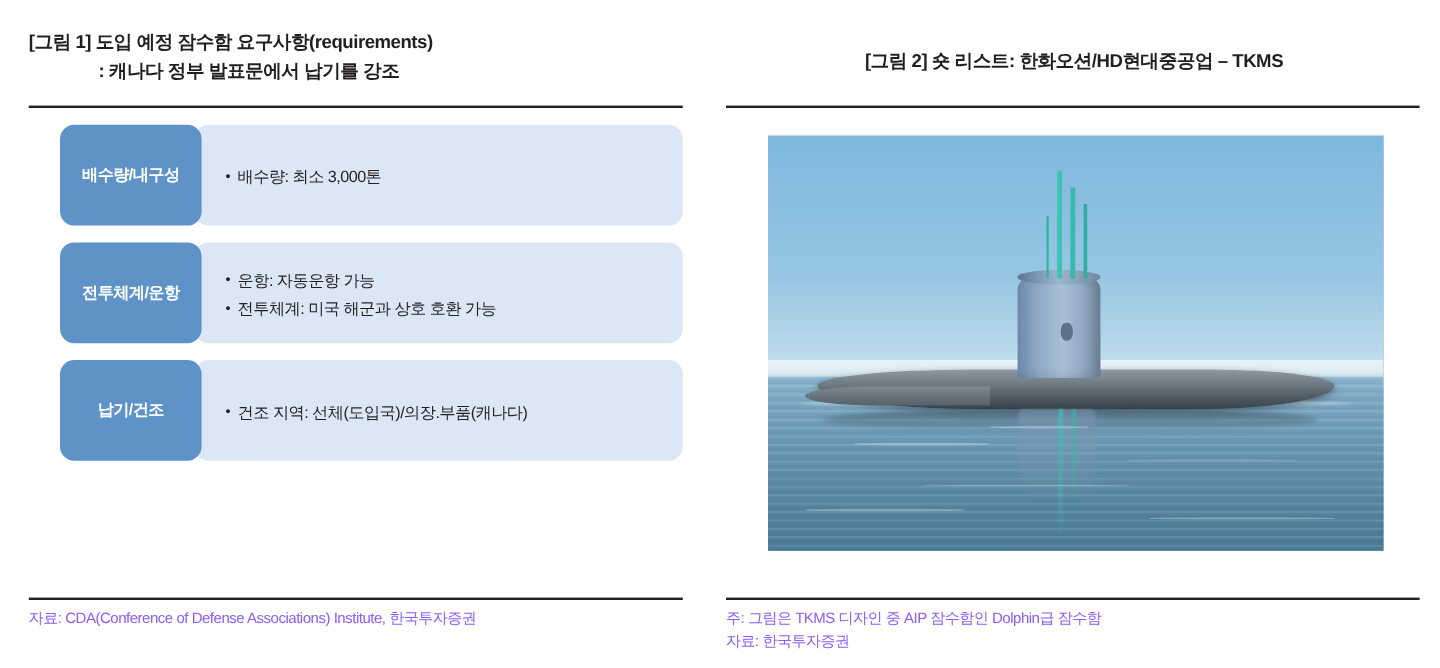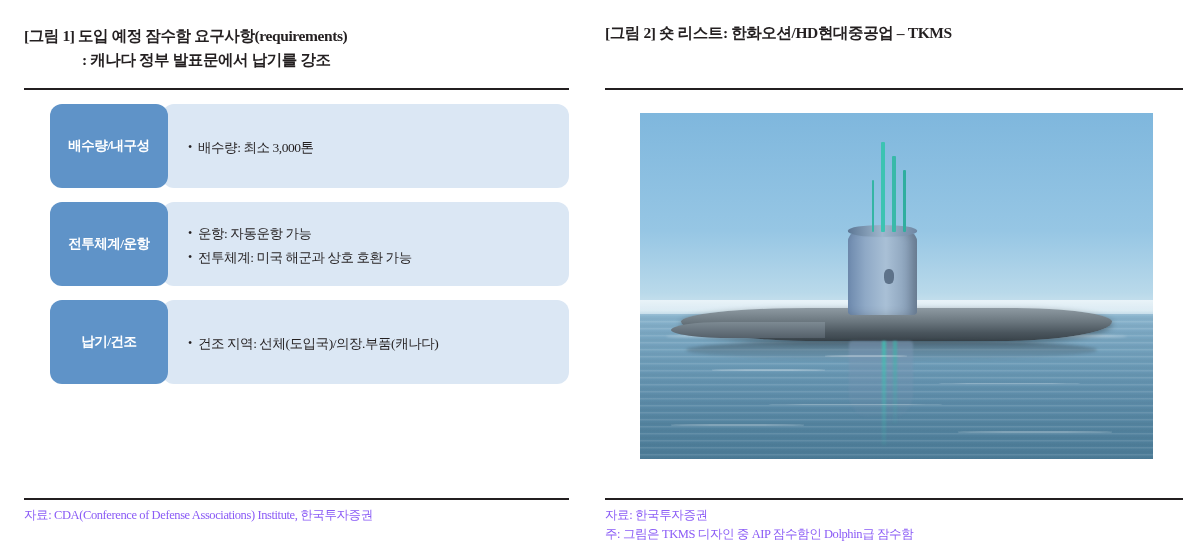--- a/index.html
+++ b/index.html
@@ -12,21 +12,20 @@
     height: 557px;
     font-family: "Liberation Sans", sans-serif;
     color: #231f20;
     position: relative;
     overflow: hidden;
   }
   .page {
     position: relative;
     width: 1200px;
     height: 486px;
-    font-family: Liberation Serif, serif;
   }
 
   
   .panel-left {
     position: absolute;
     left: 0;
     top: 0;
     width: 588px;
     height: 557px;
   }
@@ -51,22 +50,23 @@
     top: 24px;
     width: 545px;
   }
   .title-left .line2 {
     display: block;
     padding-left: 58px;
   }
   .title-right {
     position: absolute;
     left: 5px;
-    top: 21px;
+    top: 40px;
     width: 580px;
+    text-align: center;
   }
 
   .rule {
     position: absolute;
     background: #231f20;
     height: 1.5px;
   }
   .rule-left-top {
     left: 24px;
     top: 88px;
@@ -425,17 +425,17 @@
       <div class="ripple r2"></div>
       <div class="ripple r3"></div>
       <div class="ripple r4"></div>
       <div class="ripple r5"></div>
       <div class="ripple r6"></div>
     </div>
   </div>
 
   <div class="rule rule-right-bottom"></div>
   <div class="note note-right">
+    <div>주: 그림은 TKMS 디자인 중 AIP 잠수함인 Dolphin급 잠수함</div>
     <div>자료: 한국투자증권</div>
-    <div>주: 그림은 TKMS 디자인 중 AIP 잠수함인 Dolphin급 잠수함</div>
   </div>
 
 </div>
 
 </body></html>

